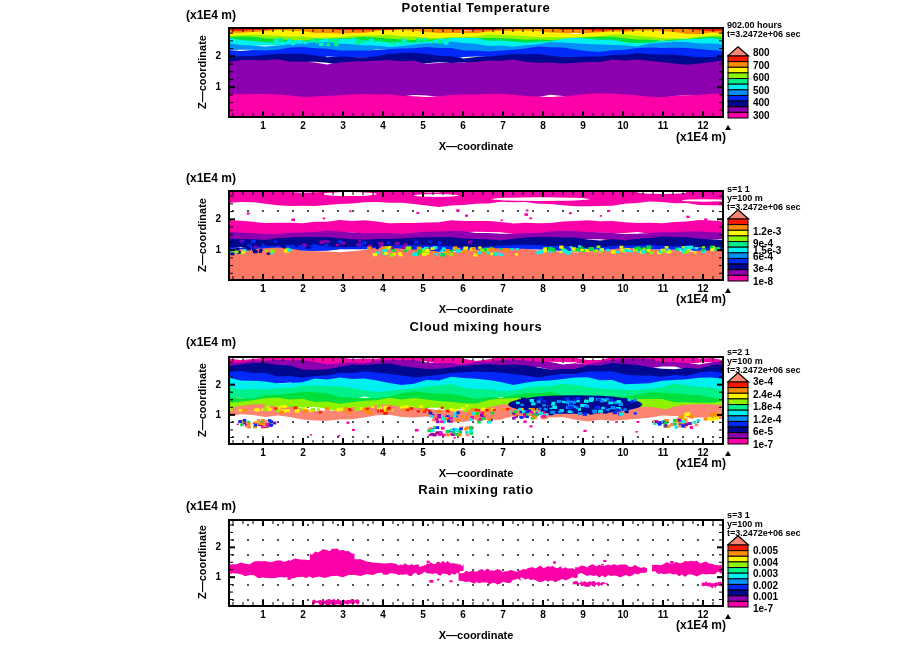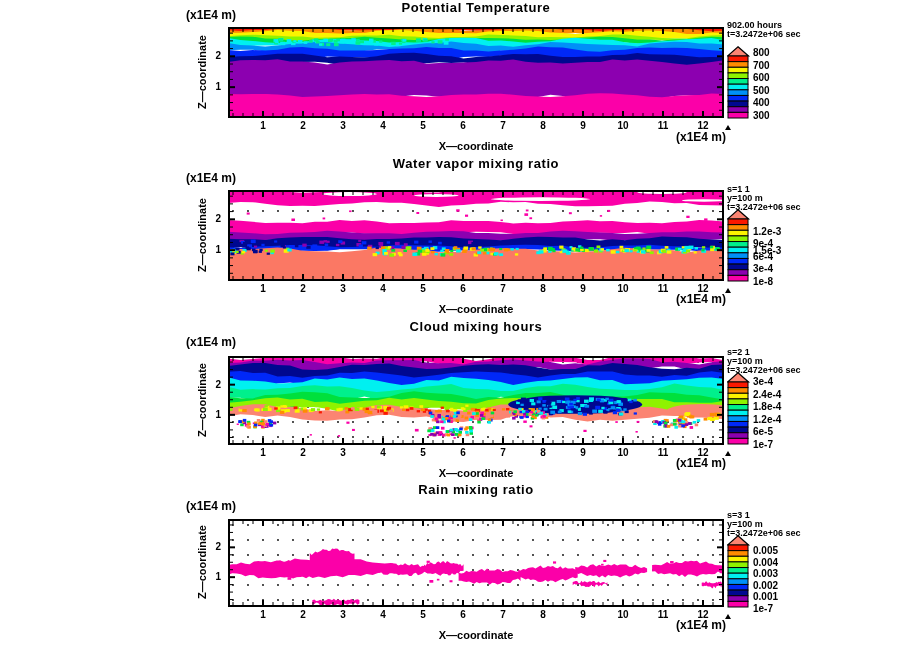--- a/index.html
+++ b/index.html
@@ -21,21 +21,20 @@
 <body>
 
 <div id="app">
 
   <div class="t" style="left:476px;top:0px">Potential Temperature</div>
   <div class="u" style="left:186px;top:8px">(x1E4 m)</div>
   <div class="zl" style="left:202px;top:72px">Z—coordinate</div>
   <div class="u xr" style="top:130px">(x1E4 m)</div>
   <div class="xl" style="left:476px;top:140px">X—coordinate</div>
 
-  <div class="t" style="left:476px;top:156px">Water vapor mixing ratio</div>
   <div class="u" style="left:186px;top:171px">(x1E4 m)</div>
   <div class="zl" style="left:202px;top:235px">Z—coordinate</div>
   <div class="u xr" style="top:292px">(x1E4 m)</div>
   <div class="xl" style="left:476px;top:303px">X—coordinate</div>
 
   <div class="t" style="left:476px;top:319px">Cloud mixing hours</div>
   <div class="u" style="left:186px;top:335px">(x1E4 m)</div>
   <div class="zl" style="left:202px;top:400px">Z—coordinate</div>
   <div class="u xr" style="top:456px">(x1E4 m)</div>
   <div class="xl" style="left:476px;top:467px">X—coordinate</div>

